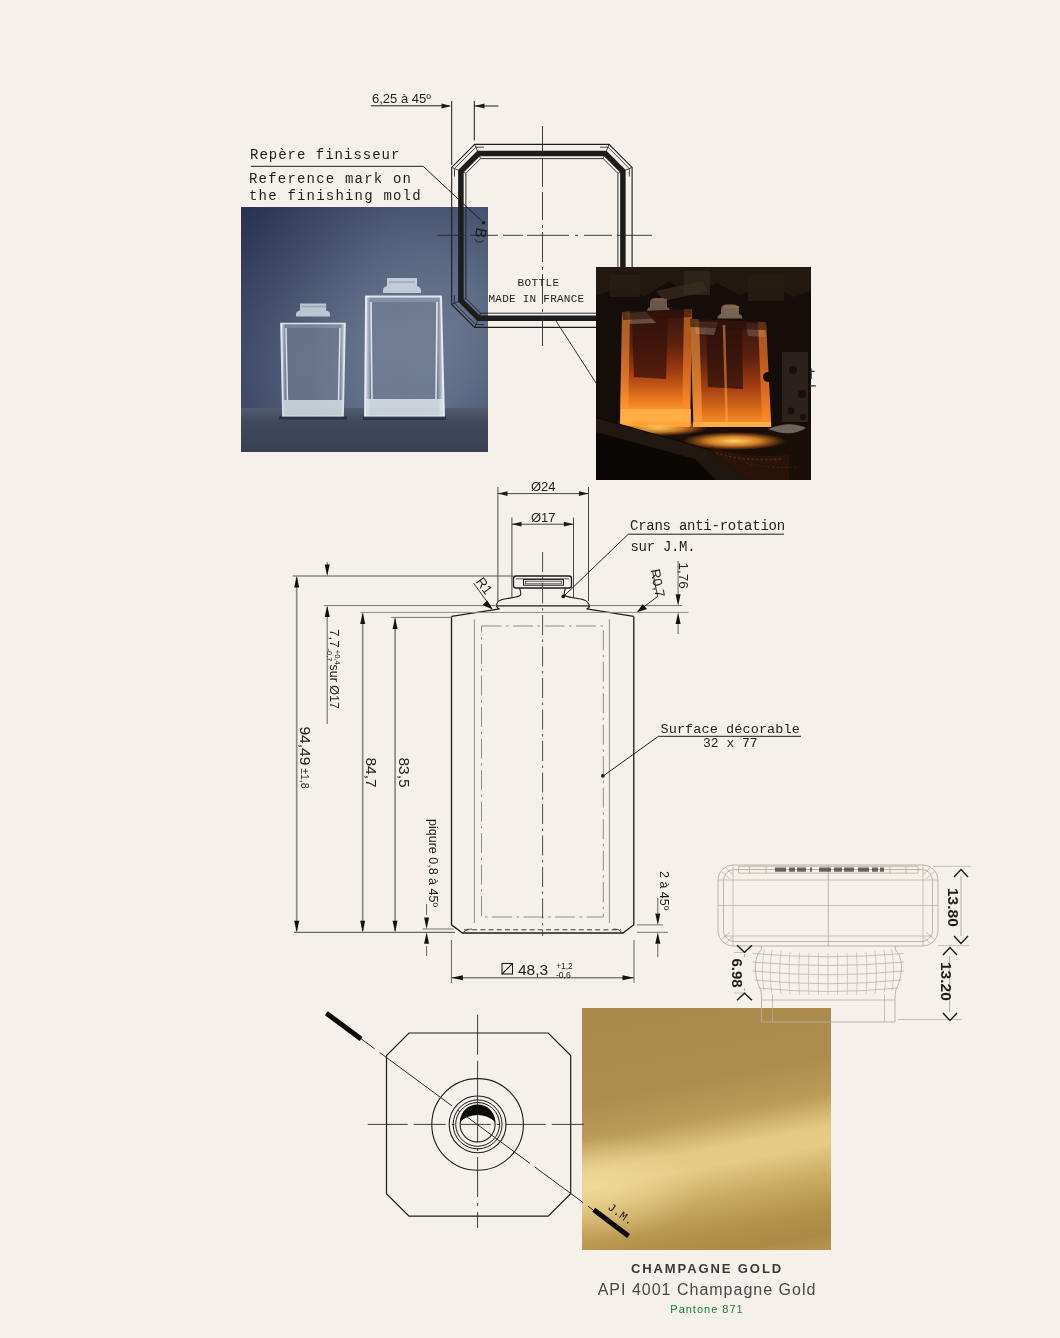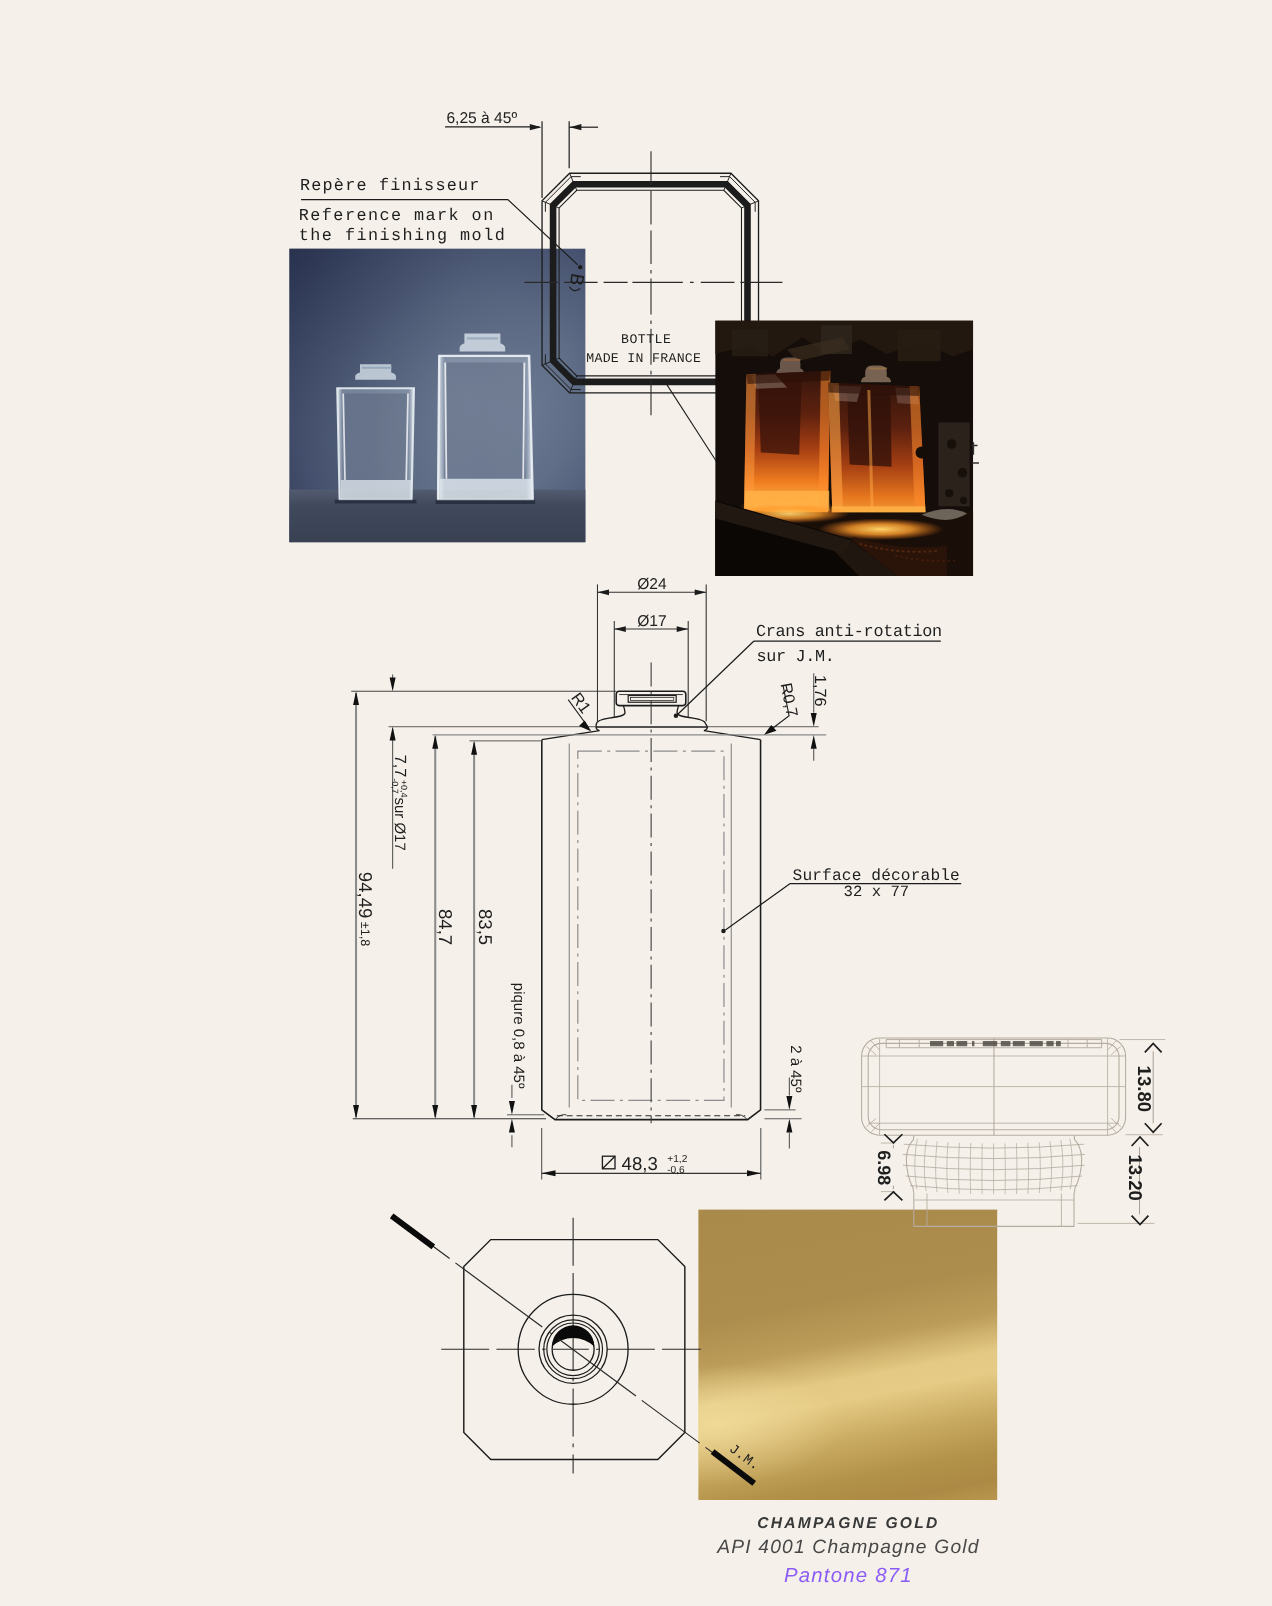--- a/index.html
+++ b/index.html
@@ -412,20 +412,20 @@
 <path d="M326.4,1013.2 L628.5,1236.1" stroke="#2a2a2a" stroke-width="1" fill="none" stroke-dasharray="60 6 90 7 3 7 80 6"></path>
 
 <path d="M326.4,1013.2 L361.1,1039" stroke="#0a0a0a" stroke-width="5"></path>
 <path d="M593.8,1209.7 L628.5,1236.1" stroke="#0a0a0a" stroke-width="5"></path>
 
 <text transform="translate(607,1208.5) rotate(36.4)" class="mono" font-size="11.5" fill="#111" letter-spacing="0.3">J.M.</text>
 
 <path d="M811.2,368.5 L811.2,379 M809.8,371.3 L814.6,371.3 M810.3,385.8 L815.8,385.8" stroke="#333" stroke-width="1.2" fill="none"></path>
 </svg>
 
-<div class="abs" style="left:582px;top:1261px;width:250px;text-align:center;color:#3c3c3c;font-style:italic;">
+<div class="abs" style="left:582px;top:1261px;width:250px;text-align:center;color:#3c3c3c;">
 
   <div style="font-size:13px;font-weight:bold;letter-spacing:1.9px;color:#383838;">CHAMPAGNE GOLD</div>
 
   <div style="font-size:16px;letter-spacing:1.0px;margin-top:4.5px;color:#484848;">API 4001 Champagne Gold</div>
 
-  <div style="font-size:17px;letter-spacing:1.0px;margin-top:4px;color:#8b5cf6;">Pantone 871</div>
+  <div style="font-size:11px;letter-spacing:1.0px;margin-top:4px;color:#15803d;">Pantone 871</div>
 </div>
 
 </body></html>

